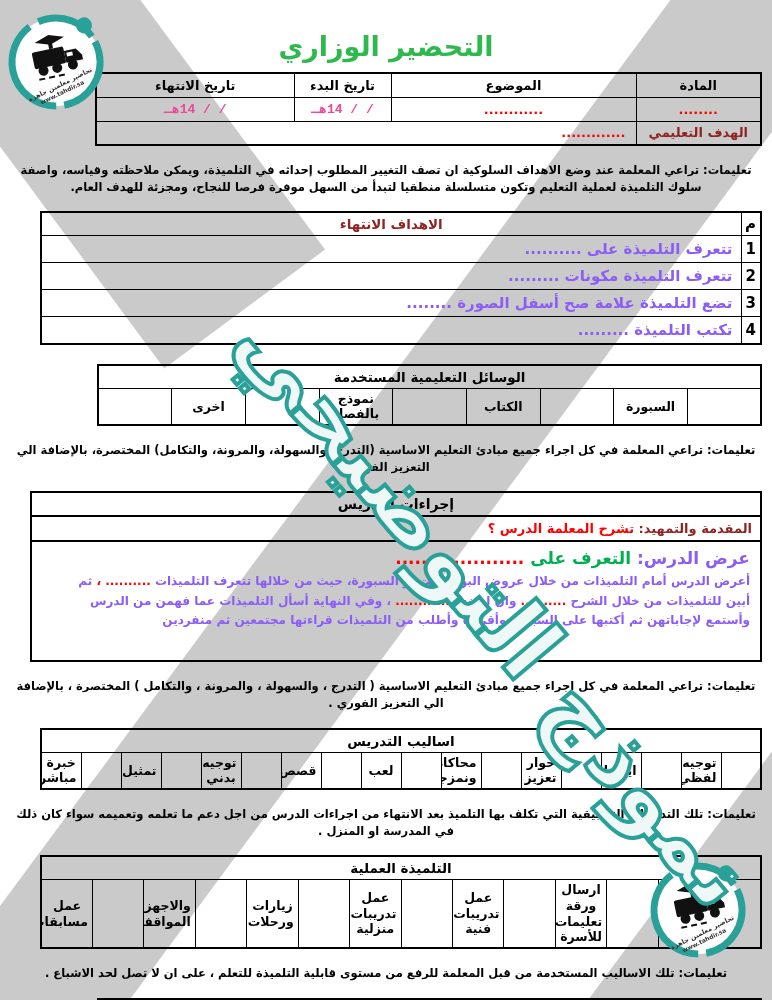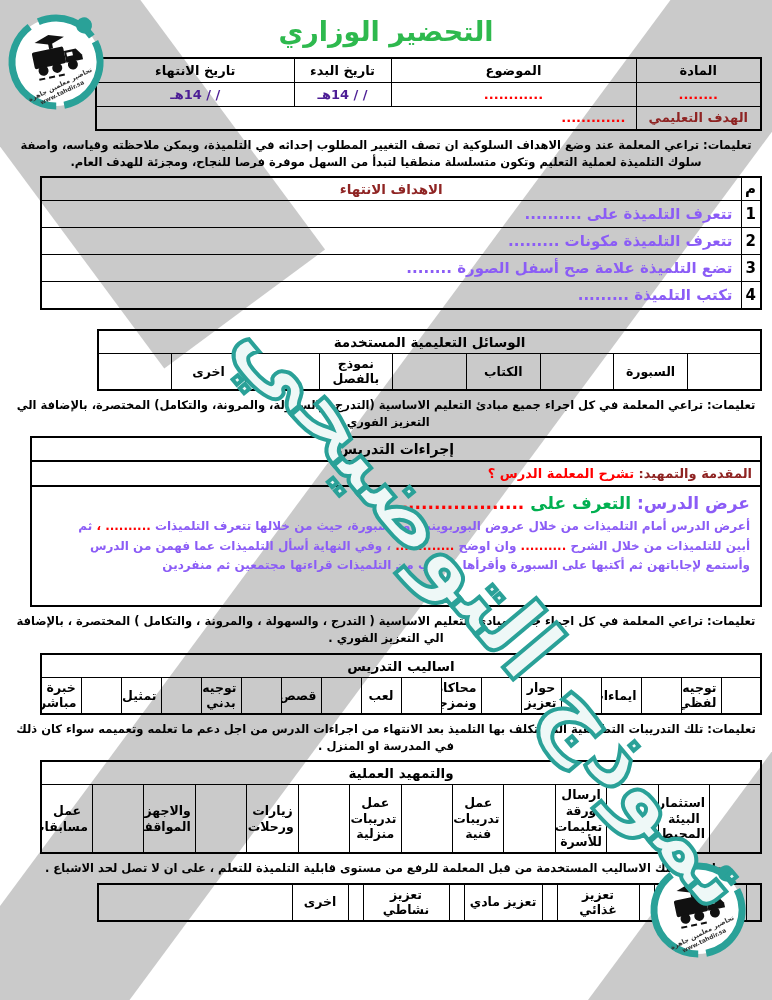--- a/index.html
+++ b/index.html
@@ -20,31 +20,31 @@
     font-size: 92px; letter-spacing: 4px; text-align: center; white-space: nowrap;
     color: rgba(255,255,255,0.92); -webkit-text-stroke: 4px #2aa198;
     text-shadow: 0 0 2px #2aa198; pointer-events: none;
   }
   
   .stamp { position: absolute; width: 100px; height: 100px; z-index: 4; }
   .stamp-top { left: 6px; top: 12px; transform: rotate(-12deg); }
   .stamp-bottom { left: 648px; top: 860px; transform: rotate(-12deg); }
   
   .content { position: relative; z-index: 3; }
-  .title { text-align: center; color: #2eb94e; font-size: 27px; padding-top: 16px; }
+  .title { text-align: center; color: #2eb94e; font-size: 27px; padding-top: 31px; }
   table { border-collapse: collapse; table-layout: fixed; }
   td, th { border: 1px solid #000; padding: 2px 4px; font-weight: bold; overflow: hidden; }
   table.frame { border: 2px solid #000; }
   .sec-title { text-align: center; font-size: 13.5px; padding: 3px 2px; }
   .darkred { color: #8f2423; }
   .red { color: #ff0000; }
   .navy { color: #8b5cf6; }
   .green { color: #00b050; }
-  .blue { color: #4c1d95; }
-  .instr { text-align: center; font-size: 11.5px; line-height: 1.45; margin: 6px 6px; }
+  .blue { color: #ec4899; font-family: Liberation Mono, monospace; }
+  .instr { text-align: center; font-size: 11.5px; line-height: 1.45; margin: 16px 6px; }
   .cb { width: 15px; padding: 0; }
   .opt { text-align: center; font-size: 12.5px; line-height: 1.25; }
   
   .t-head { width: 665px; margin: 10px 10px 0 0; }
   .t-head td { text-align: center; font-size: 13px; height: 24px; }
   
   .t-obj { width: 722px; margin: 6px 10px 0 0; }
   .t-obj .num { text-align: center; font-size: 15px; width: 20px; }
   .t-obj .objtext { font-size: 15px; text-align: right; padding-right: 8px; height: 27px; }
   
@@ -248,21 +248,21 @@
         <td class="opt">خبرة مباشرة</td>
       </tr>
     </tbody>
       </table>
 
     <div class="instr">تعليمات: تلك التدريبات التطبيقية التي تكلف بها التلميذ بعد الانتهاء من اجراءات الدرس من اجل دعم ما تعلمه وتعميمه سواء كان ذلك في المدرسة او المنزل .</div>
 
     <table class="t-wide t-act frame">
       <tbody>
           <tr>
-        <td class="sec-title" colspan="14">والتمهيد العملية</td>
+        <td class="sec-title" colspan="14">التلميذة العملية</td>
       </tr>
       <tr>
         <td class="cb"></td>
         <td class="opt">استثمارات البيئة المحيطة</td>
         <td class="cb"></td>
         <td class="opt">ارسال ورقة تعليمات للأسرة</td>
         <td class="cb"></td>
         <td class="opt" style="width:78px">عمل تدريبات فنية</td>
         <td class="cb"></td>
         <td class="opt" style="width:86px">عمل تدريبات منزلية</td>

